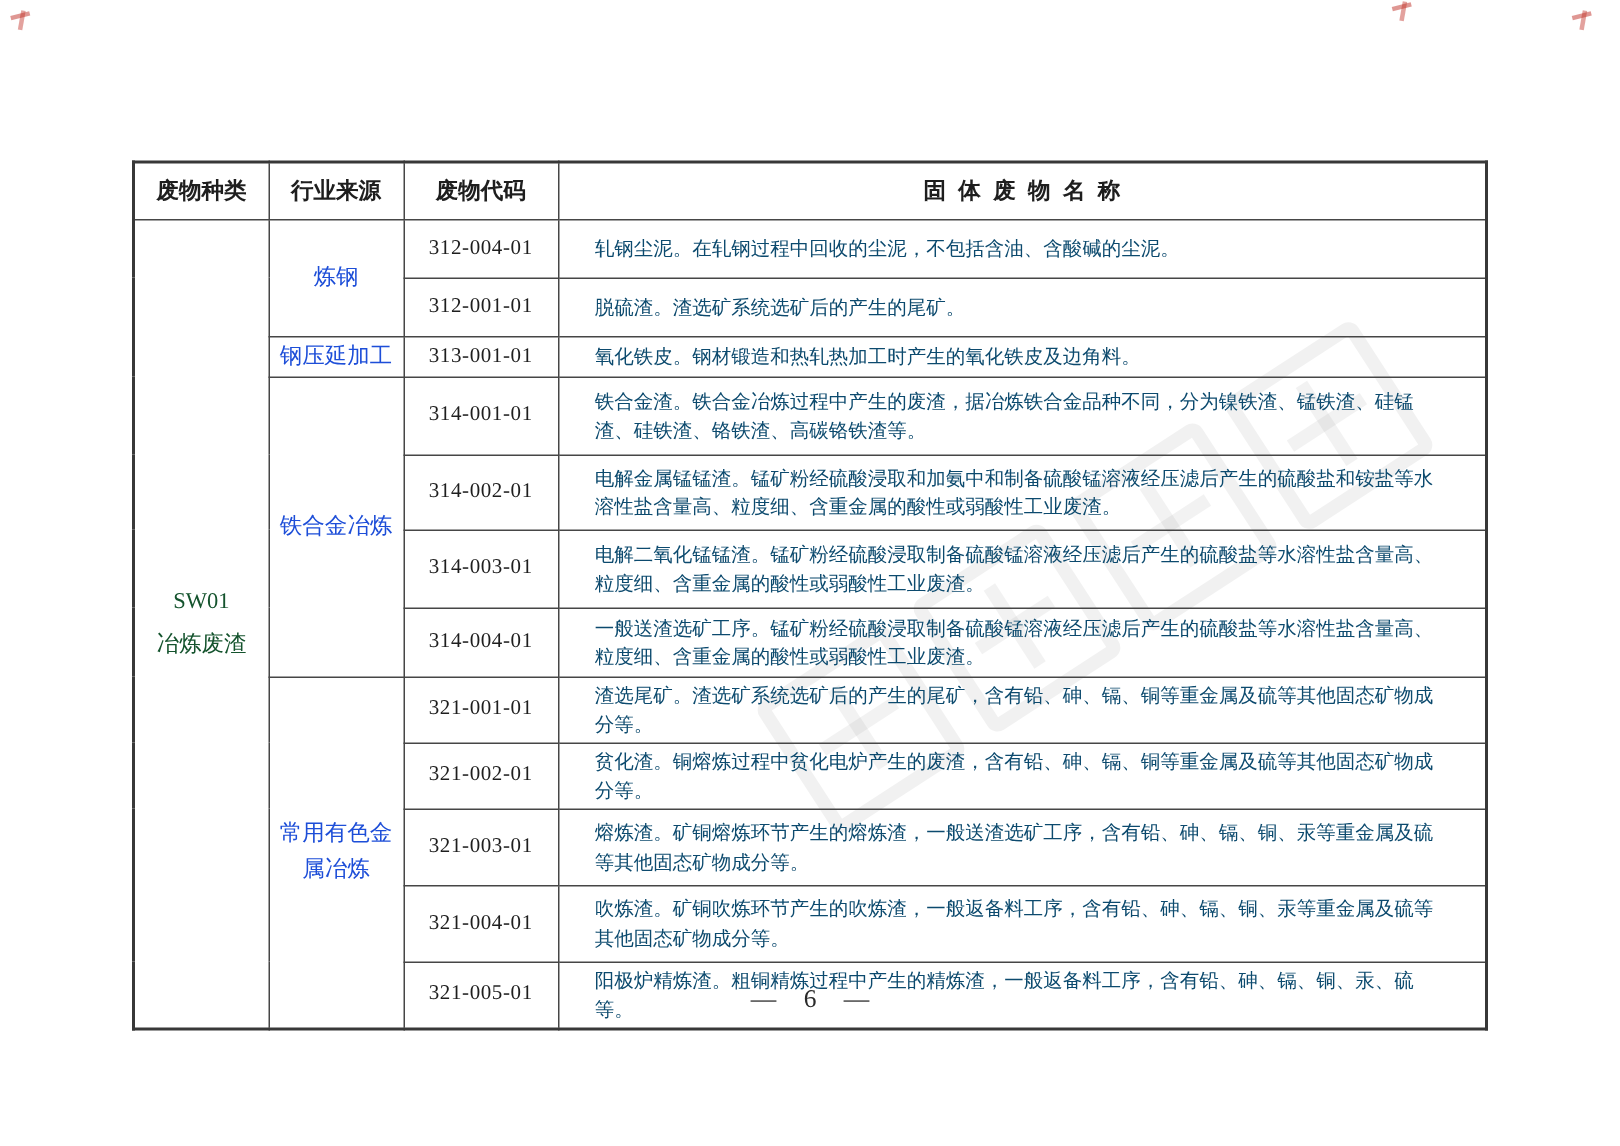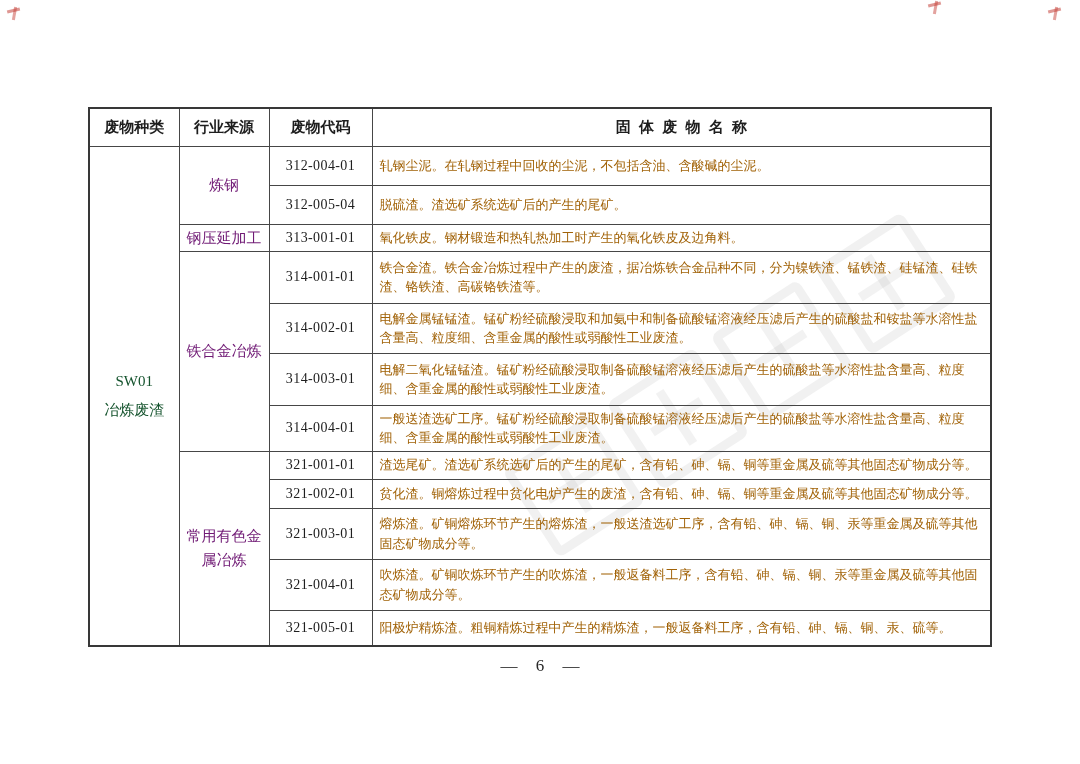--- a/index.html
+++ b/index.html
@@ -40,37 +40,37 @@
     font-size: 15px;
     line-height: 1.9;
     color: #14532d;
   }
   td.ind {
     text-align: center;
     vertical-align: middle;
     font-size: 15px;
     line-height: 1.6;
     padding: 0 6px;
-    color: #701a75;
+    color: #1d4ed8;
     margin-left: 24px;
   }
   td.code {
     text-align: center;
     vertical-align: middle;
     font-size: 14px;
     letter-spacing: 0.4px;
     color: #1e1e1e;
   }
   td.name {
     font-size: 13px;
     line-height: 1.5;
     text-align: left;
     vertical-align: middle;
-    padding: 2px 7px;
-    color: #a16207;
+    padding: 2px 24px;
+    color: #0c4a6e;
   }
 
   
   .footer {
     position: absolute;
     left: 0; right: 0;
     top: 656px;
     text-align: center;
     font-size: 17px;
     word-spacing: 14px;
@@ -167,21 +167,21 @@
         <tr style="height: 39px;">
           <td rowspan="12" class="cat">
             <div>SW01</div>
             <div>冶炼废渣</div>
           </td>
           <td rowspan="2" class="ind">炼钢</td>
           <td class="code">312-004-01</td>
           <td class="name">轧钢尘泥。在轧钢过程中回收的尘泥，不包括含油、含酸碱的尘泥。</td>
         </tr>
         <tr style="height: 39px;">
-          <td class="code">312-005-04</td>
+          <td class="code">312-001-01</td>
           <td class="name">脱硫渣。渣选矿系统选矿后的产生的尾矿。</td>
         </tr>
         <tr style="height: 27px;">
           <td rowspan="1" class="ind">钢压延加工</td>
           <td class="code">313-001-01</td>
           <td class="name">氧化铁皮。钢材锻造和热轧热加工时产生的氧化铁皮及边角料。</td>
         </tr>
         <tr style="height: 52px;">
           <td rowspan="4" class="ind">铁合金冶炼</td>
           <td class="code">314-001-01</td>

